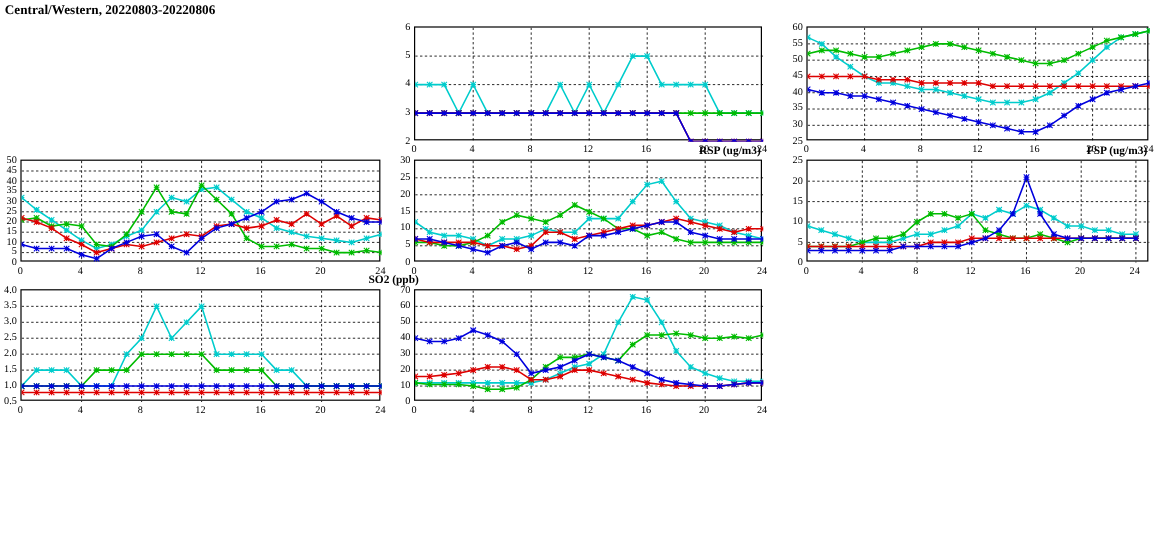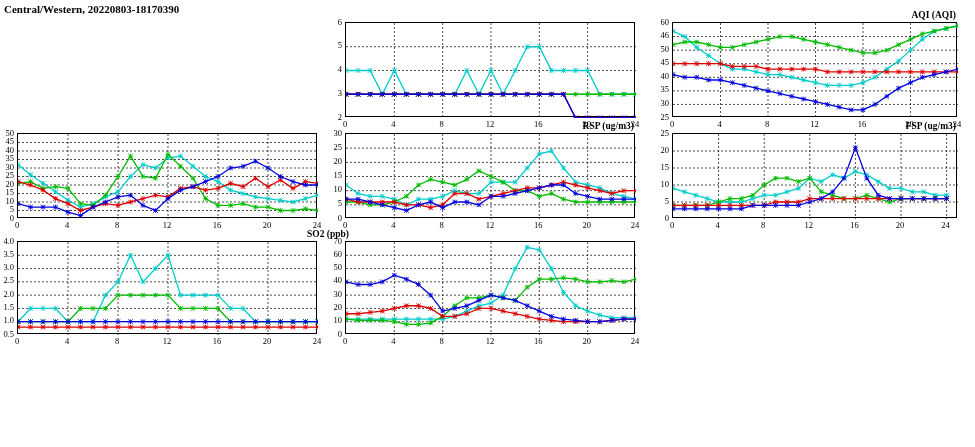--- a/index.html
+++ b/index.html
@@ -8,21 +8,21 @@
   .panel{position:absolute;}
   .plotbox{position:absolute;border:1px solid #000;background:#fff;box-sizing:border-box;}
   .ptitle{position:absolute;font-size:9.5px;font-weight:bold;color:#000;text-align:right;}
   .ylab{position:absolute;font-size:8.5px;color:#000;text-align:right;line-height:1;}
   .xlab{position:absolute;font-size:8.5px;color:#000;text-align:center;line-height:1;}
   svg{display:block;}
 </style>
 </head>
 <body>
 
-<div id="title">Central/Western, 20220803-18170390</div>
+<div id="title">Central/Western, 20220803-20220806</div>
 
 <div id="charts">
     <div class="panel" style="left: 345px; top: 22px; width: 290px; height: 111px;">
       <div class="plotbox" style="left: 0px; top: 0px; width: 290px; height: 95px;">
         <svg width="290" height="95" viewBox="0 0 290 95">
           <line x1="0" x2="290" y1="71.25" y2="71.25" stroke="#000" stroke-width="0.7" stroke-dasharray="2,2"></line>
           <line x1="0" x2="290" y1="47.5" y2="47.5" stroke="#000" stroke-width="0.7" stroke-dasharray="2,2"></line>
           <line x1="0" x2="290" y1="23.75" y2="23.75" stroke="#000" stroke-width="0.7" stroke-dasharray="2,2"></line>
           <line y1="0" y2="95" x1="48.33333333333333" x2="48.33333333333333" stroke="#000" stroke-width="0.7" stroke-dasharray="2,2"></line>
           <line y1="0" y2="95" x1="96.66666666666666" x2="96.66666666666666" stroke="#000" stroke-width="0.7" stroke-dasharray="2,2"></line>
@@ -142,21 +142,20 @@
       <div class="ylab" style="left: -30px; width: 27px; top: -4.5px;">6</div>
       <div class="xlab" style="left: -12px; width: 24px; top: 98px;">0</div>
       <div class="xlab" style="left: 36.3333px; width: 24px; top: 98px;">4</div>
       <div class="xlab" style="left: 84.6667px; width: 24px; top: 98px;">8</div>
       <div class="xlab" style="left: 133px; width: 24px; top: 98px;">12</div>
       <div class="xlab" style="left: 181.333px; width: 24px; top: 98px;">16</div>
       <div class="xlab" style="left: 229.667px; width: 24px; top: 98px;">20</div>
       <div class="xlab" style="left: 278px; width: 24px; top: 98px;">24</div>
     </div>
     <div class="panel" style="left: 672px; top: 22px; width: 285px; height: 111px;">
-      <div class="ptitle" style="right: 1px; top: -12px; width: 283px;">AQI (AQI)</div>
       <div class="plotbox" style="left: 0px; top: 0px; width: 285px; height: 95px;">
         <svg width="285" height="95" viewBox="0 0 285 95">
           <line x1="0" x2="285" y1="81.42857142857143" y2="81.42857142857143" stroke="#000" stroke-width="0.7" stroke-dasharray="2,2"></line>
           <line x1="0" x2="285" y1="67.85714285714286" y2="67.85714285714286" stroke="#000" stroke-width="0.7" stroke-dasharray="2,2"></line>
           <line x1="0" x2="285" y1="54.285714285714285" y2="54.285714285714285" stroke="#000" stroke-width="0.7" stroke-dasharray="2,2"></line>
           <line x1="0" x2="285" y1="40.714285714285715" y2="40.714285714285715" stroke="#000" stroke-width="0.7" stroke-dasharray="2,2"></line>
           <line x1="0" x2="285" y1="27.14285714285714" y2="27.14285714285714" stroke="#000" stroke-width="0.7" stroke-dasharray="2,2"></line>
           <line x1="0" x2="285" y1="13.57142857142857" y2="13.57142857142857" stroke="#000" stroke-width="0.7" stroke-dasharray="2,2"></line>
           <line y1="0" y2="95" x1="47.5" x2="47.5" stroke="#000" stroke-width="0.7" stroke-dasharray="2,2"></line>
           <line y1="0" y2="95" x1="95" x2="95" stroke="#000" stroke-width="0.7" stroke-dasharray="2,2"></line>
@@ -268,21 +267,21 @@
           <path d="M270.825,46.55714285714286L275.425,51.15714285714285M270.825,51.15714285714285L275.425,46.55714285714286M270.825,48.857142857142854L275.425,48.857142857142854M273.125,46.55714285714286L273.125,51.15714285714285" stroke="#0000dd" stroke-width="0.9" fill="none"></path>
           <path d="M282.7,43.84285714285715L287.3,48.44285714285714M282.7,48.44285714285714L287.3,43.84285714285715M282.7,46.142857142857146L287.3,46.142857142857146M285,43.84285714285715L285,48.44285714285714" stroke="#0000dd" stroke-width="0.9" fill="none"></path>
         </svg>
       </div>
       <div class="ylab" style="left: -30px; width: 27px; top: 90.5px;">25</div>
       <div class="ylab" style="left: -30px; width: 27px; top: 76.9286px;">30</div>
       <div class="ylab" style="left: -30px; width: 27px; top: 63.3571px;">35</div>
       <div class="ylab" style="left: -30px; width: 27px; top: 49.7857px;">40</div>
       <div class="ylab" style="left: -30px; width: 27px; top: 36.2143px;">45</div>
       <div class="ylab" style="left: -30px; width: 27px; top: 22.6429px;">50</div>
-      <div class="ylab" style="left: -30px; width: 27px; top: 9.07143px;">46</div>
+      <div class="ylab" style="left: -30px; width: 27px; top: 9.07143px;">55</div>
       <div class="ylab" style="left: -30px; width: 27px; top: -4.5px;">60</div>
       <div class="xlab" style="left: -12px; width: 24px; top: 98px;">0</div>
       <div class="xlab" style="left: 35.5px; width: 24px; top: 98px;">4</div>
       <div class="xlab" style="left: 83px; width: 24px; top: 98px;">8</div>
       <div class="xlab" style="left: 130.5px; width: 24px; top: 98px;">12</div>
       <div class="xlab" style="left: 178px; width: 24px; top: 98px;">16</div>
       <div class="xlab" style="left: 225.5px; width: 24px; top: 98px;">20</div>
       <div class="xlab" style="left: 273px; width: 24px; top: 98px;">24</div>
     </div>
     <div class="panel" style="left: 17px; top: 133px; width: 300px; height: 101px;">

